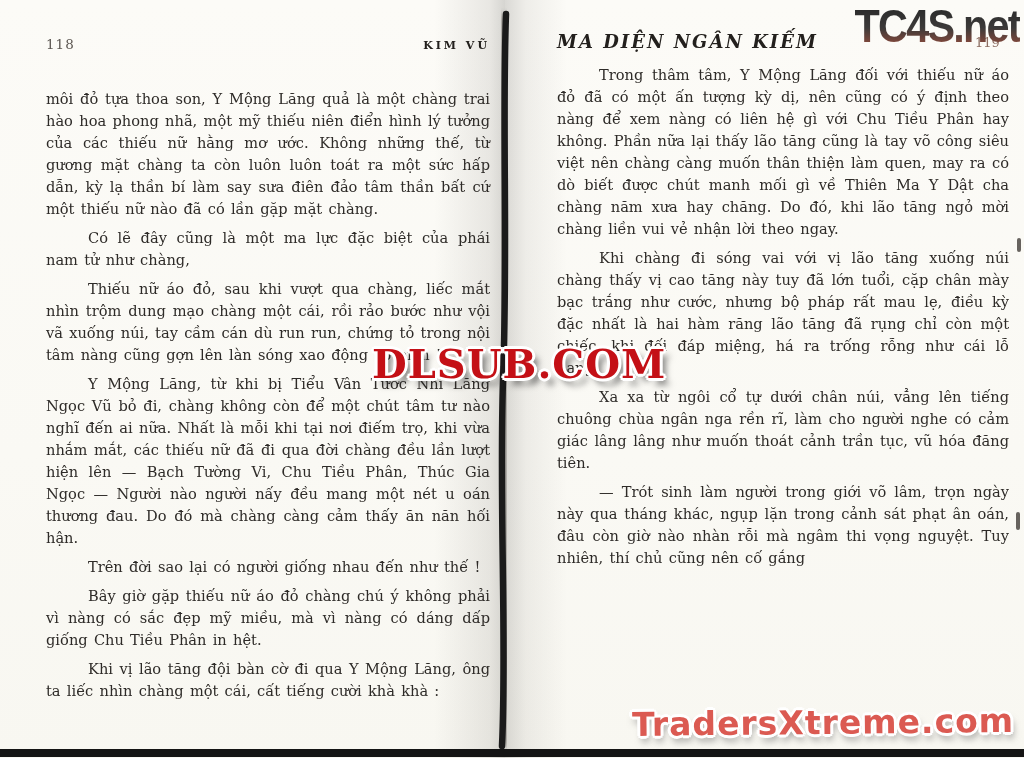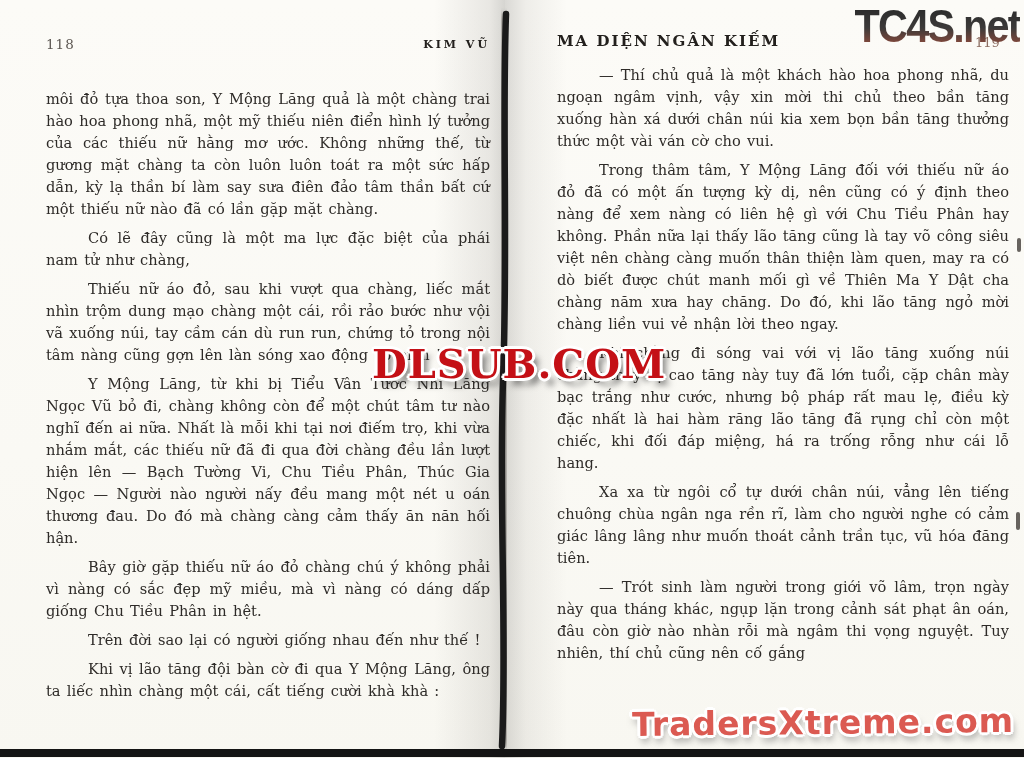--- a/index.html
+++ b/index.html
@@ -8,25 +8,25 @@
     position:relative;width:1024px;height:758px;
     background:linear-gradient(180deg,#fcfbf7 0%,#faf9f4 60%,#f8f7f1 100%);
     font-family:"DejaVu Serif","Liberation Serif",serif;
     color:#2e2b28;
   }
   
   .page-shade-left{position:absolute;left:0;top:0;width:505px;height:758px;
     background:linear-gradient(90deg,rgba(0,0,0,0) 86%,rgba(60,55,50,.10) 97%,rgba(40,38,35,.18) 100%);}
   .page-shade-right{position:absolute;left:505px;top:0;width:519px;height:758px;
     background:linear-gradient(90deg,rgba(40,38,35,.16) 0%,rgba(60,55,50,.07) 4%,rgba(0,0,0,0) 12%);}
-  .hdr-left{position:absolute;left:46px;top:36px;width:444px;display:flex;justify-content:space-between;align-items:center;}
+  .hdr-left{position:absolute;left:46px;top:36px;width:444px;display:flex;justify-content:space-between;align-items:flex-end;}
   .hdr-right{position:absolute;left:557px;top:31px;width:452px;}
   .pagenum{font-size:13.5px;color:#5d5853;letter-spacing:1px;}
   .running{font-weight:bold;font-size:11px;letter-spacing:3px;color:#23201d;}
-  .running-right{font-weight:bold;font-size:15px;letter-spacing:2px;color:#23201d;}
+  .running-right{font-weight:bold;font-size:18px;letter-spacing:2px;color:#23201d;font-style:italic;}
   .pagenum-right{position:absolute;left:975px;top:35px;font-size:13px;color:#8d6f63;z-index:1;}
   .body-col{position:absolute;font-size:14.6px;line-height:22px;text-align:justify;word-spacing:1.6px;}
   .body-left{left:46px;top:88px;width:444px;}
   .body-right{left:557px;top:64px;width:452px;}
   .body-col p{margin:0 0 7px 0;text-indent:42px;}
   .body-col p.flush{text-indent:0;}
   
   .gutter{position:absolute;left:488px;top:0;z-index:2;}
   
   .wm-tc4s{
@@ -78,28 +78,27 @@
     <span class="running-right">MA DIỆN NGÂN KIẾM</span>
   </div>
   <span class="pagenum-right">119</span>
 
   <div class="body-col body-left">
 
   <p class="flush">môi đỏ tựa thoa son, Y Mộng Lăng quả là một chàng trai hào hoa phong nhã, một mỹ thiếu niên điển hình lý tưởng của các thiếu nữ hằng mơ ước. Không những thế, từ gương mặt chàng ta còn luôn luôn toát ra một sức hấp dẫn, kỳ lạ thần bí làm say sưa điên đảo tâm thần bất cứ một thiếu nữ nào đã có lần gặp mặt chàng.</p>
       <p>Có lẽ đây cũng là một ma lực đặc biệt của phái nam tử như chàng,</p>
       <p>Thiếu nữ áo đỏ, sau khi vượt qua chàng, liếc mắt nhìn trộm dung mạo chàng một cái, rồi rảo bước như vội vã xuống núi, tay cầm cán dù run run, chứng tỏ trong nội tâm nàng cũng gợn lên làn sóng xao động vô biên !</p>
       <p>Y Mộng Lăng, từ khi bị Tiểu Vân Tước Nhi Lăng Ngọc Vũ bỏ đi, chàng không còn để một chút tâm tư nào nghĩ đến ai nữa. Nhất là mỗi khi tại nơi điếm trọ, khi vừa nhắm mắt, các thiếu nữ đã đi qua đời chàng đều lần lượt hiện lên — Bạch Tường Vi, Chu Tiều Phân, Thúc Gia Ngọc — Người nào người nấy đều mang một nét u oán thương đau. Do đó mà chàng càng cảm thấy ăn năn hối hận.</p>
+      <p>Trên đời sao lại có người giống nhau đến như thế !</p>
       <p>Bây giờ gặp thiếu nữ áo đỏ chàng chú ý không phải vì nàng có sắc đẹp mỹ miều, mà vì nàng có dáng dấp giống Chu Tiều Phân in hệt.</p>
-      <p>Trên đời sao lại có người giống nhau đến như thế !</p>
       <p>Khi vị lão tăng đội bàn cờ đi qua Y Mộng Lăng, ông ta liếc nhìn chàng một cái, cất tiếng cười khà khà :</p>
     </div>
 
   <div class="body-col body-right">
 
-  <p>— Thí chủ quả là một khách hào hoa phong nhã, du ngoạn ngâm vịnh, vậy xin mời thi chủ theo bần tăng xuống hàn xá dưới chân núi kia xem bọn bần tăng thưởng thức một vài ván cờ cho vui.</p>
       <p>Trong thâm tâm, Y Mộng Lăng đối với thiếu nữ áo đỏ đã có một ấn tượng kỳ dị, nên cũng có ý định theo nàng để xem nàng có liên hệ gì với Chu Tiều Phân hay không. Phần nữa lại thấy lão tăng cũng là tay võ công siêu việt nên chàng càng muốn thân thiện làm quen, may ra có dò biết được chút manh mối gì về Thiên Ma Y Dật cha chàng năm xưa hay chăng. Do đó, khi lão tăng ngỏ mời chàng liền vui vẻ nhận lời theo ngay.</p>
       <p>Khi chàng đi sóng vai với vị lão tăng xuống núi chàng thấy vị cao tăng này tuy đã lớn tuổi, cặp chân mày bạc trắng như cước, nhưng bộ pháp rất mau lẹ, điều kỳ đặc nhất là hai hàm răng lão tăng đã rụng chỉ còn một chiếc, khi đối đáp miệng, há ra trống rỗng như cái lỗ hang.</p>
       <p>Xa xa từ ngôi cổ tự dưới chân núi, vẳng lên tiếng chuông chùa ngân nga rền rĩ, làm cho người nghe có cảm giác lâng lâng như muốn thoát cảnh trần tục, vũ hóa đăng tiên.</p>
       <p>— Trót sinh làm người trong giới võ lâm, trọn ngày này qua tháng khác, ngụp lặn trong cảnh sát phạt ân oán, đâu còn giờ nào nhàn rỗi mà ngâm thi vọng nguyệt. Tuy nhiên, thí chủ cũng nên cố gắng</p>
     </div>
 
   <svg class="gutter" width="34" height="758" viewBox="0 0 34 758">
     <defs>
         <filter id="soft">
           <feGaussianBlur stdDeviation="3.2"></feGaussianBlur>

